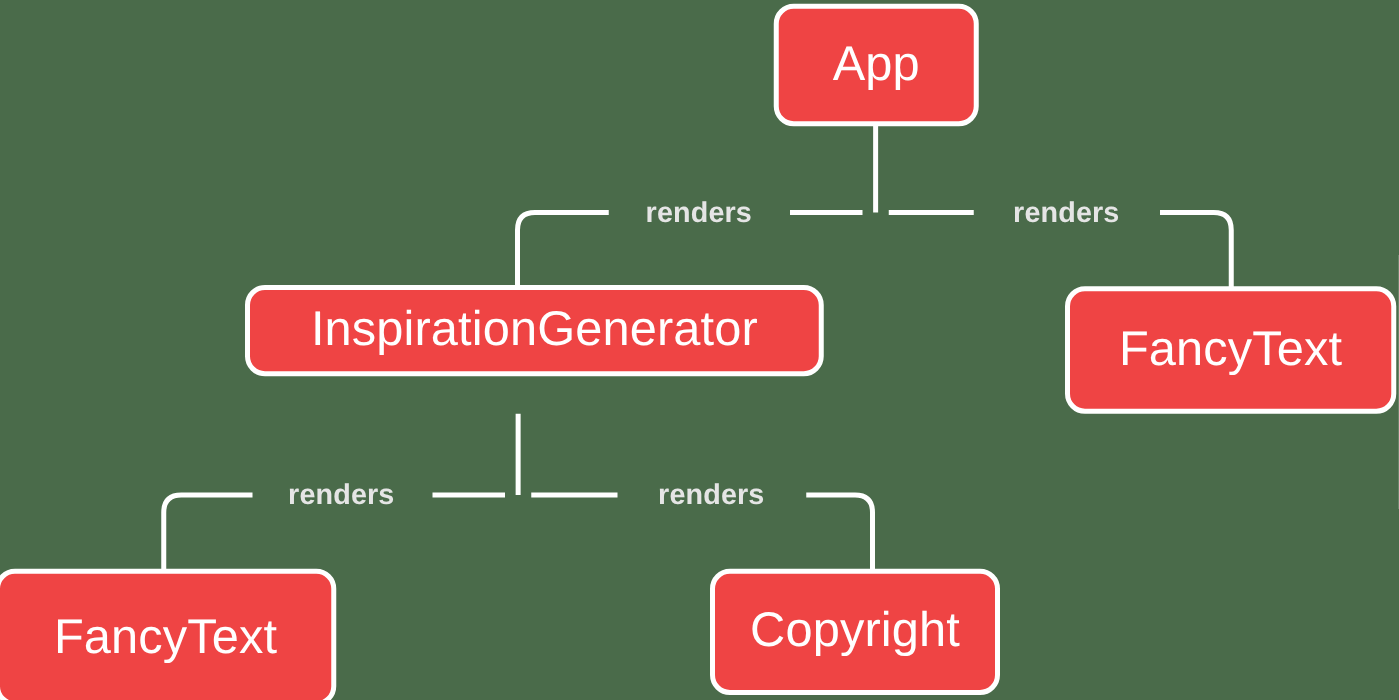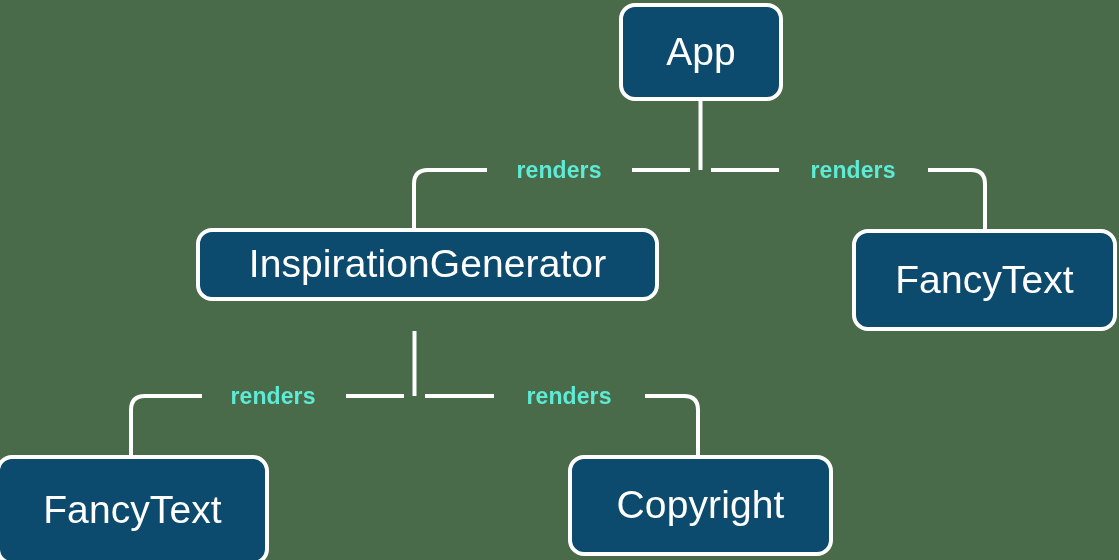--- a/index.html
+++ b/index.html
@@ -23,53 +23,53 @@
     position: absolute;
     left: 0;
     top: 0;
     width: 1119px;
     height: 560px;
     pointer-events: none;
   }
   .node {
     position: absolute;
     box-sizing: border-box;
-    background: #0c4a6e;
+    background: #ef4444;
     border: 4px solid #ffffff;
     border-radius: 16px;
     color: #ffffff;
     display: flex;
     align-items: center;
     justify-content: center;
     font-size: 39px;
     line-height: 1;
     letter-spacing: 0.1px;
     white-space: nowrap;
   }
   .node-label {
     display: block;
     padding-bottom: 2px;
   }
   .edge-label {
     position: absolute;
-    color: #5eead4;
+    color: #e5e5e5;
     font-size: 23px;
     line-height: 1;
     font-weight: 700;
     letter-spacing: 0.1px;
     white-space: nowrap;
     transform: translate(-50%, -50%);
   }
 
   
   #node-app            { left: 619px; top: 3px;   width: 164px; height: 98px; }
   #node-inspiration    { left: 196px; top: 228px; width: 463px; height: 73px; }
   #node-fancytext-right{ left: 852px; top: 229px; width: 265px; height: 102px; }
   #node-fancytext-left { left: -4px;  top: 455px; width: 273px; height: 110px; }
-  #node-copyright      { left: 568px; top: 455px; width: 265px; height: 101px; }
+  #node-copyright      { left: 568px; top: 455px; width: 232px; height: 101px; }
 
   
   #label-app-inspiration  { left: 559px; top: 170px; }
   #label-app-fancytext    { left: 853px; top: 170px; }
   #label-insp-fancytext   { left: 273px; top: 396px; }
   #label-insp-copyright   { left: 569px; top: 396px; }
 </style>
 </head>
 <body>
 

